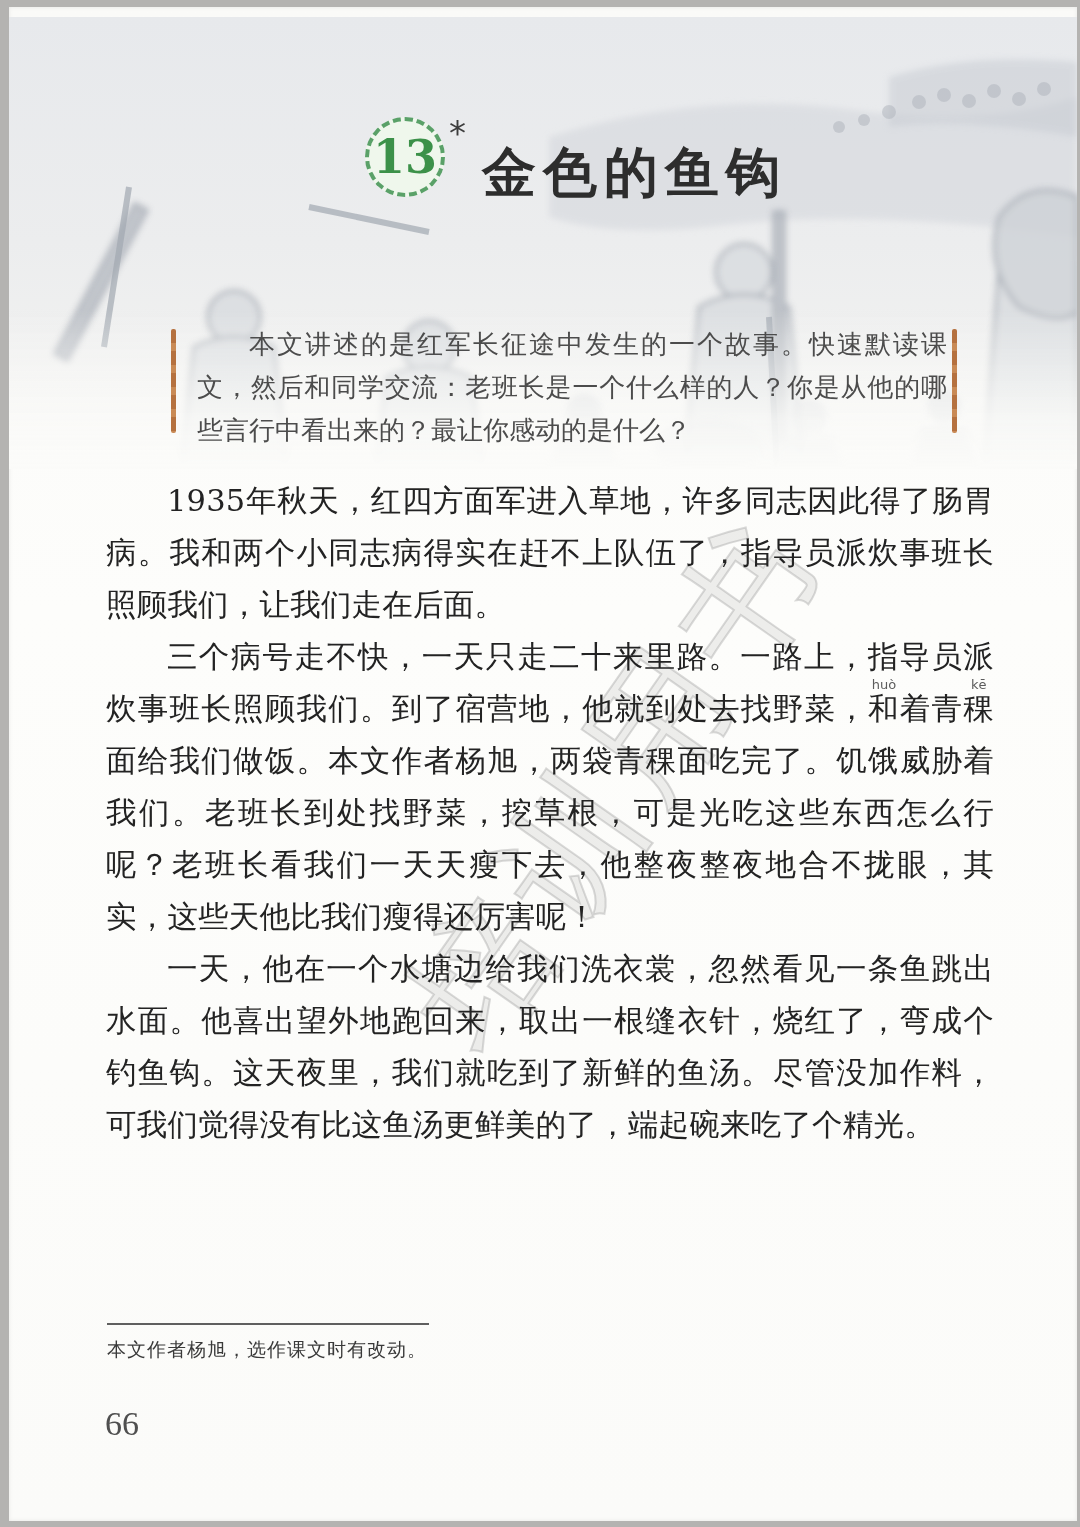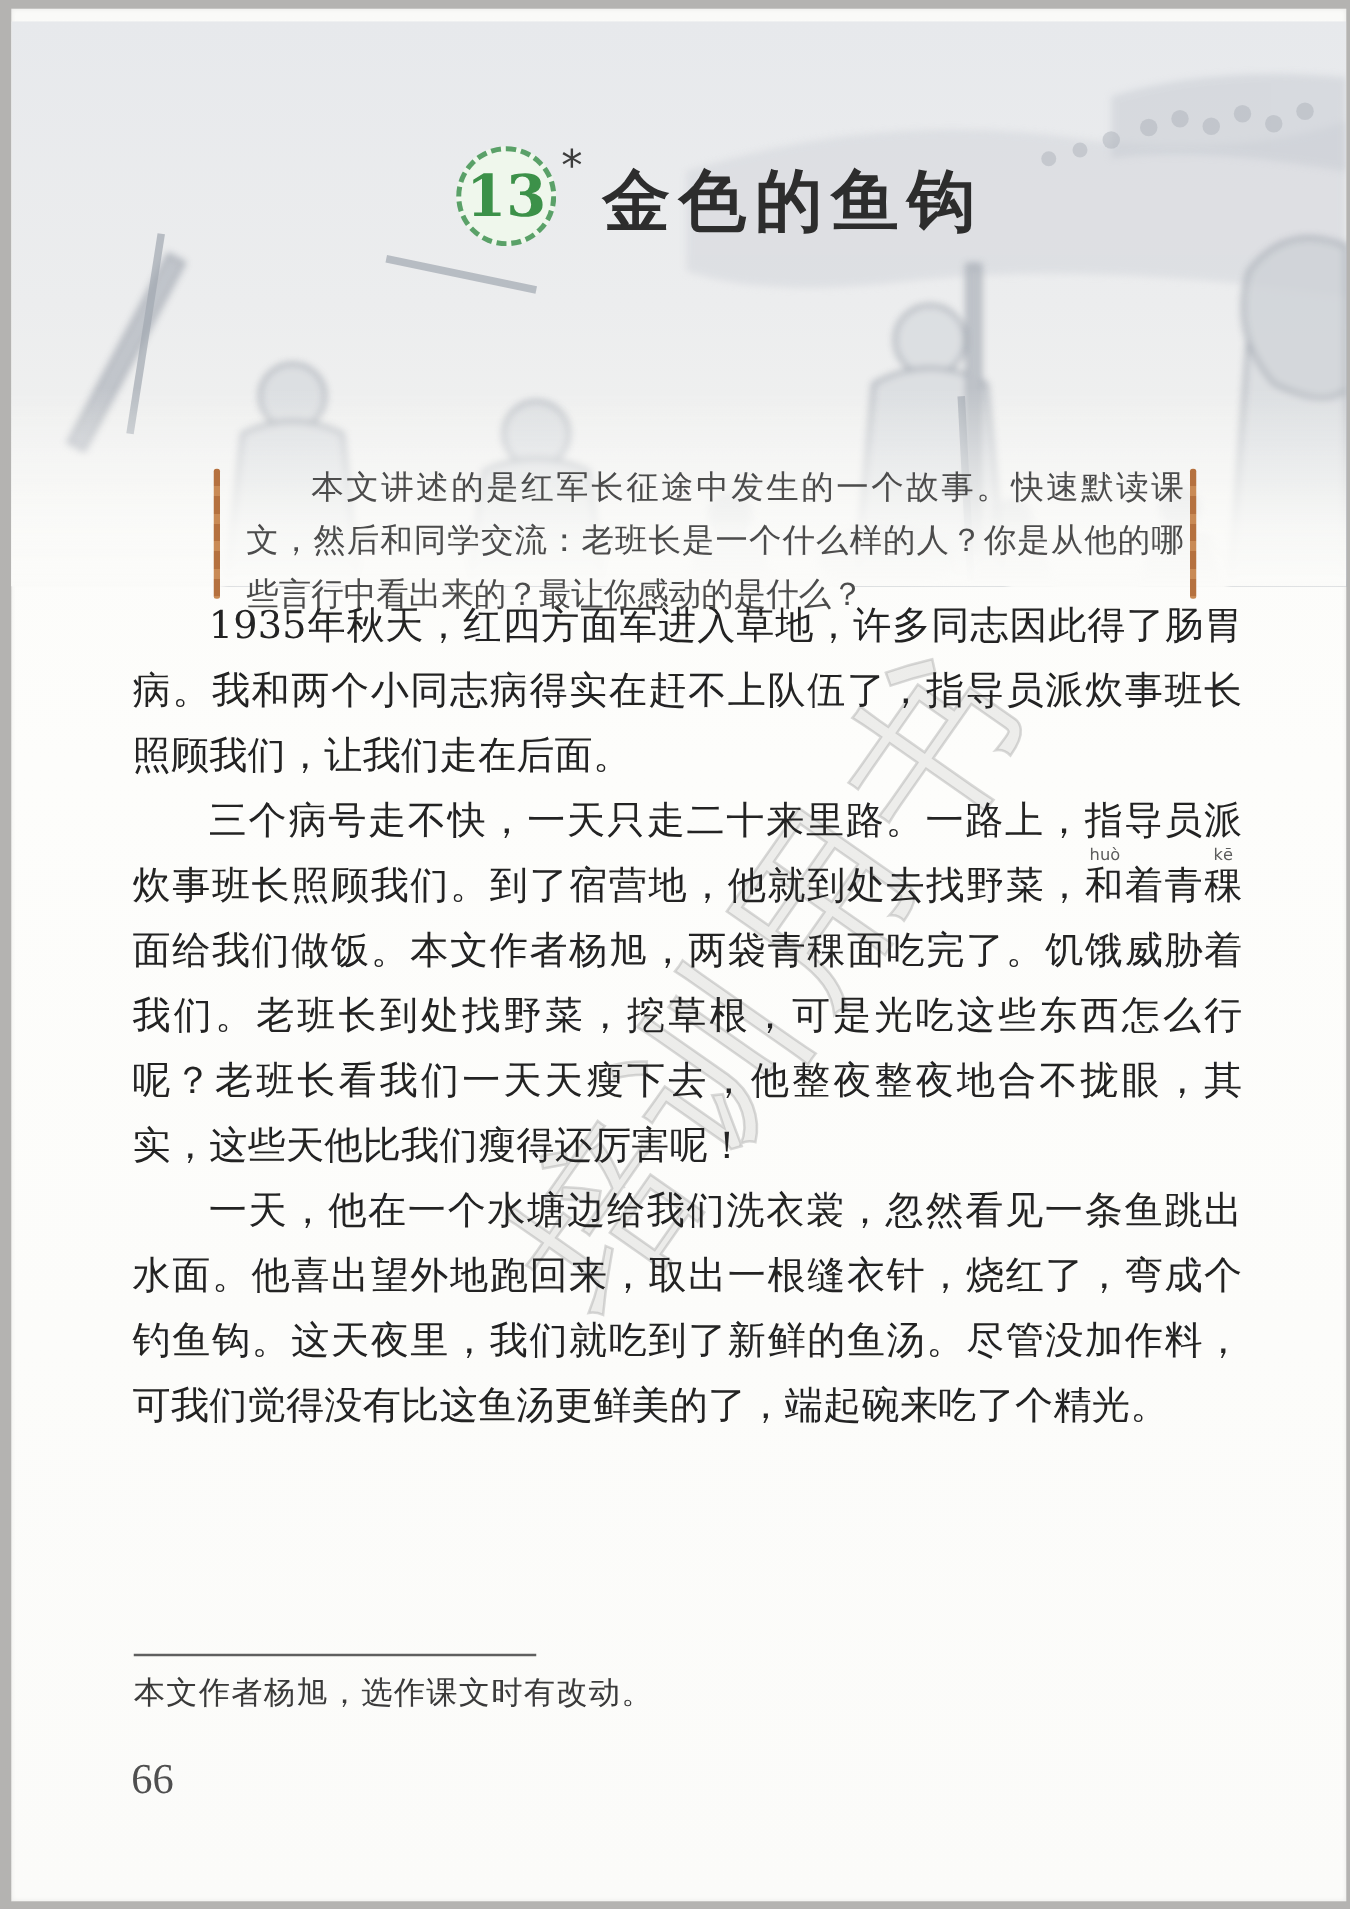--- a/index.html
+++ b/index.html
@@ -29,26 +29,26 @@
   .badge {
     width:80px; height:80px; border-radius:50%;
     border:4px dashed #5aa168; background:#eff7ec;
     display:flex; align-items:center; justify-content:center;
     color:#3c9149; font-size:46px; font-weight:bold;
     font-family:"DejaVu Serif", serif;
   }
   .asterisk { font-size:34px; color:#3d3d3d; margin:-4px 4px 0 4px; font-family:"DejaVu Sans", sans-serif; }
   .lesson-title {
     font-size:54px; font-weight:bold; color:#2d2d2d;
-    letter-spacing:7px; margin-left:12px; margin-top:8px; white-space:nowrap;
+    letter-spacing:7px; margin-left:12px; margin-top:20px; white-space:nowrap;
   }
 
   
   .intro {
-    position:absolute; left:160px; top:316px; width:790px; z-index:6;margin-top:46px;
+    position:absolute; left:160px; top:316px; width:790px; z-index:6;
   }
   .intro-bar {
     position:absolute; top:6px; width:5px; height:104px;
     background:repeating-linear-gradient(180deg,#b5713f 0 14px,#c98a55 14px 22px);
     border-radius:2px;
   }
   .intro-bar.left  { left:2px; }
   .intro-bar.right { right:2px; }
   .intro-text {
     margin:0 28px; width:750px;
@@ -82,21 +82,21 @@
   .rb { position:relative; }
   .rb .pinyin {
     position:absolute; left:50%; top:-15px; transform:translateX(-50%);
     font-size:13px; line-height:17px; color:#5c5c5c; text-indent:0;
     font-family:"DejaVu Sans", sans-serif; letter-spacing:0;
   }
 
   
   .footnote { position:absolute; left:98px; top:1316px; width:888px; z-index:2; }
   .footnote-rule { width:322px; border-top:2px solid #5f5f5f; }
-  .footnote-text { margin-top:12px; font-size:25px; color:#3a3a3a; letter-spacing:1px; }
+  .footnote-text { margin-top:12px; font-size:19px; color:#3a3a3a; letter-spacing:1px; }
 
   .pagenum {
     position:absolute; left:96px; top:1398px;
     font-size:34px; color:#4f4f4f; font-family:Liberation Serif, serif;
   }
 </style>
 </head>
 <body>
 
 <div class="page">

